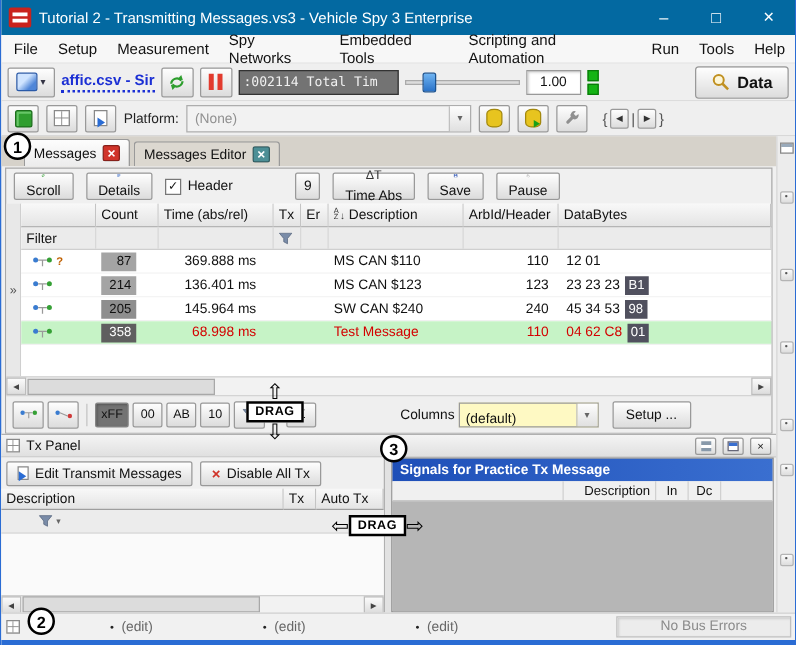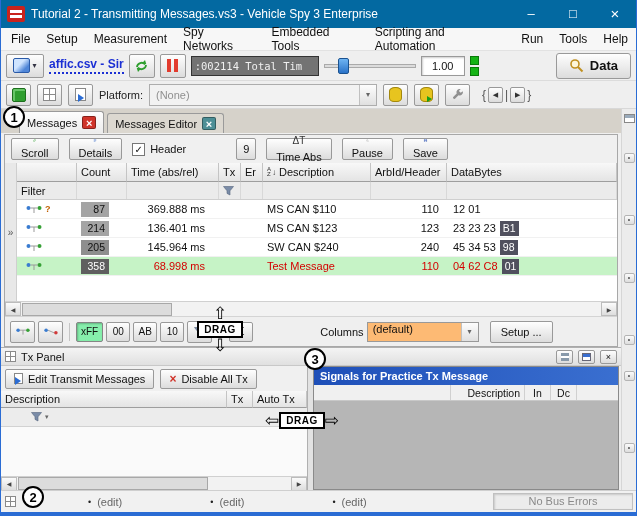--- a/index.html
+++ b/index.html
@@ -101,24 +101,24 @@
   .bchip { background:#50505e; color:#fff; padding:0 3px; height:15px; line-height:15px; font-size:10.5px; }
   .q { color:#c06000; font-size:9px; font-weight:bold; }
   .trow.selected { background:#c6f3c6; color:#d40000; }
   .gridspacer { flex:1; background:#fff; }
   .hscroll { height:15px; background:#f2f2f2; border-top:1px solid #d0d0d0; display:flex; align-items:center; flex:0 0 auto; }
   .sarr { width:16px; height:14px; background:linear-gradient(#fbfbfb,#ddd); border:1px solid #bcbcbc; font-size:6px; color:#444; display:flex; align-items:center; justify-content:center; flex:0 0 auto; }
   .sthumb { width:150px; height:13px; background:#dcdcdc; border:1px solid #a8a8a8; margin:0 1px; flex:0 0 auto; }
   .strack { flex:1; }
   .bottombar { height:30px; background:#efefef; border-top:1px solid #d4d4d4; display:flex; align-items:center; gap:3px; padding:0 5px; flex:0 0 auto; }
   .fmtbtn { height:20px; min-width:24px; padding:0 4px; font-size:10px; }
-  .pressed { background:#86efac; border-color:#858585; box-shadow:inset 1px 1px 2px rgba(0,0,0,.25); }
+  .pressed { background:#737373; border-color:#858585; box-shadow:inset 1px 1px 2px rgba(0,0,0,.25); }
   .sep { width:1px; height:18px; background:#c4c4c4; margin:0 3px; }
   .cols-label { margin-left:64px; }
-  .cols-select { width:112px; height:20px; background:#fdba74; border:1px solid #999; display:flex; align-items:flex-start; padding-left:5px; }
+  .cols-select { width:112px; height:20px; background:#fef9c3; border:1px solid #999; display:flex; align-items:flex-end; padding-left:5px; }
   .setup-btn { height:22px; padding:0 10px; margin-left:8px; }
   
   .txsection { flex:1; display:flex; flex-direction:column; border-top:1px solid #b0b0b0; background:#ededed; min-height:0; }
   .txheader { height:18px; background:linear-gradient(#f4f4f4,#e0e0e0); border-bottom:1px solid #c8c8c8; display:flex; align-items:center; gap:5px; padding:0 4px; flex:0 0 auto; }
   .gridicon { width:11px; height:11px; background:#fff; border:1px solid #8a8a8a;
     background-image:linear-gradient(to right,#8a8a8a 1px,transparent 1px),linear-gradient(to bottom,#8a8a8a 1px,transparent 1px);
     background-size:5px 5px; background-position:-1px -1px; }
   .txheader .spacer { flex:1; }
   .minibtn { width:17px; height:14px; font-size:9px; }
   .tileicon { width:8px; height:8px; background:linear-gradient(to bottom,#8899aa 0 3px,#fff 3px 5px,#8899aa 5px 8px); }
@@ -301,32 +301,32 @@
           <span class="expand">
             <span class="cb"><i>✓</i></span>
             <span>Header</span>
           </span>
           <span class="raised tbtn ninebtn">9</span>
           <span class="raised tbtn">
             <span class="dticon">ΔT</span>
             <span>Time Abs</span>
           </span>
           <span class="raised tbtn">
-            <svg width="13" height="14" viewBox="0 0 13 14">
-              <path d="M5 1.5c.8 0 1.2.5 1.2 1.3V6l3.8 1c.9.25 1.5.9 1.5 1.9 0 .6-.3 1.6-.6 2.3-.4 1-1.2 1.8-2.6 1.8H6.2c-.8 0-1.5-.3-2-.9L1.5 9.3c-.5-.6-.4-1.4.2-1.8.5-.3 1.1-.2 1.5.2l.7.7V2.8C3.9 2 4.2 1.5 5 1.5z" fill="#fff" stroke="#555" stroke-width=".8"></path>
-            </svg>
-            <span>Pause</span>
-          </span>
-          <span class="raised tbtn">
             <svg width="13" height="13" viewBox="0 0 13 13">
               <path d="M1 1h9l2 2v9H1z" fill="#3a5fc0" stroke="#223c80" stroke-width=".8"></path>
               <rect x="3" y="1.5" width="6" height="3.5" fill="#dce8ff"></rect>
               <rect x="3" y="7" width="7" height="5" fill="#fff"></rect>
             </svg>
             <span>Save</span>
+          </span>
+          <span class="raised tbtn">
+            <svg width="13" height="14" viewBox="0 0 13 14">
+              <path d="M5 1.5c.8 0 1.2.5 1.2 1.3V6l3.8 1c.9.25 1.5.9 1.5 1.9 0 .6-.3 1.6-.6 2.3-.4 1-1.2 1.8-2.6 1.8H6.2c-.8 0-1.5-.3-2-.9L1.5 9.3c-.5-.6-.4-1.4.2-1.8.5-.3 1.1-.2 1.5.2l.7.7V2.8C3.9 2 4.2 1.5 5 1.5z" fill="#fff" stroke="#555" stroke-width=".8"></path>
+            </svg>
+            <span>Pause</span>
           </span>
         </div>
 
         <div class="tablewrap">
           <div class="leftrail">
             <span>»</span>
           </div>
           <div class="grid">
             <div class="thead">
               <span class="hc c0"></span>

